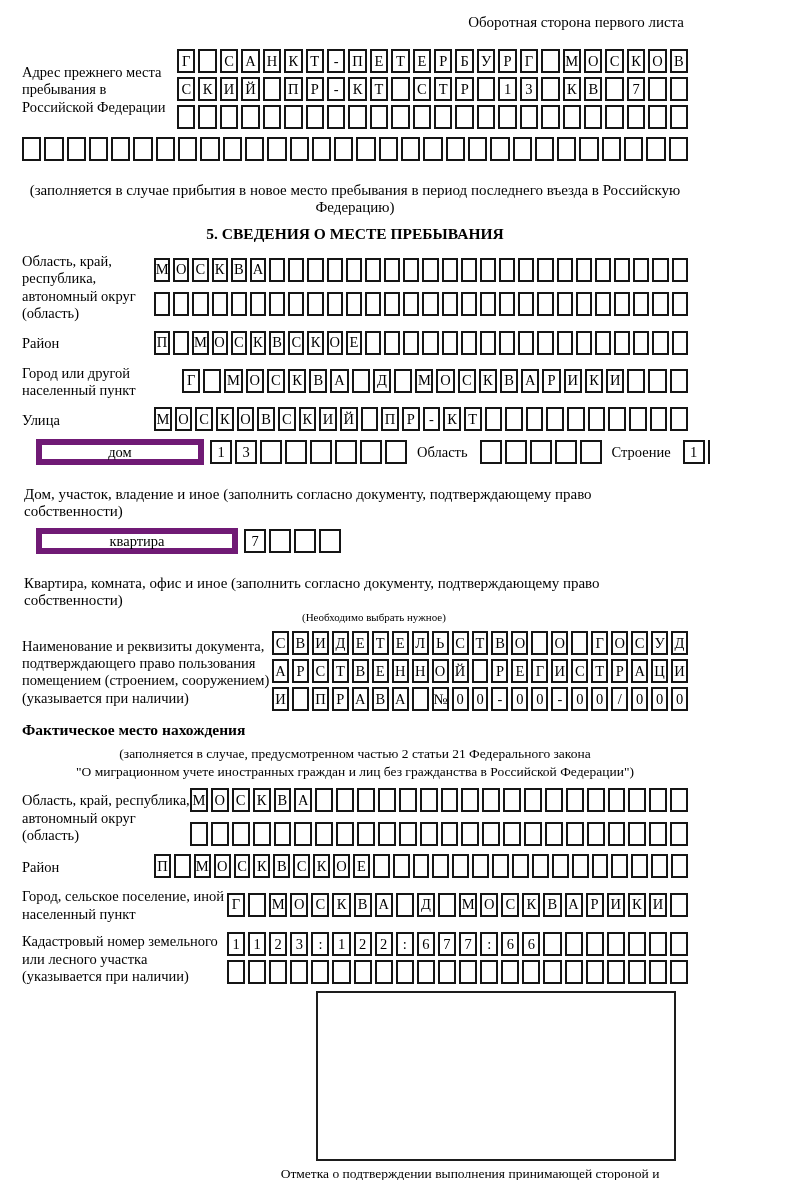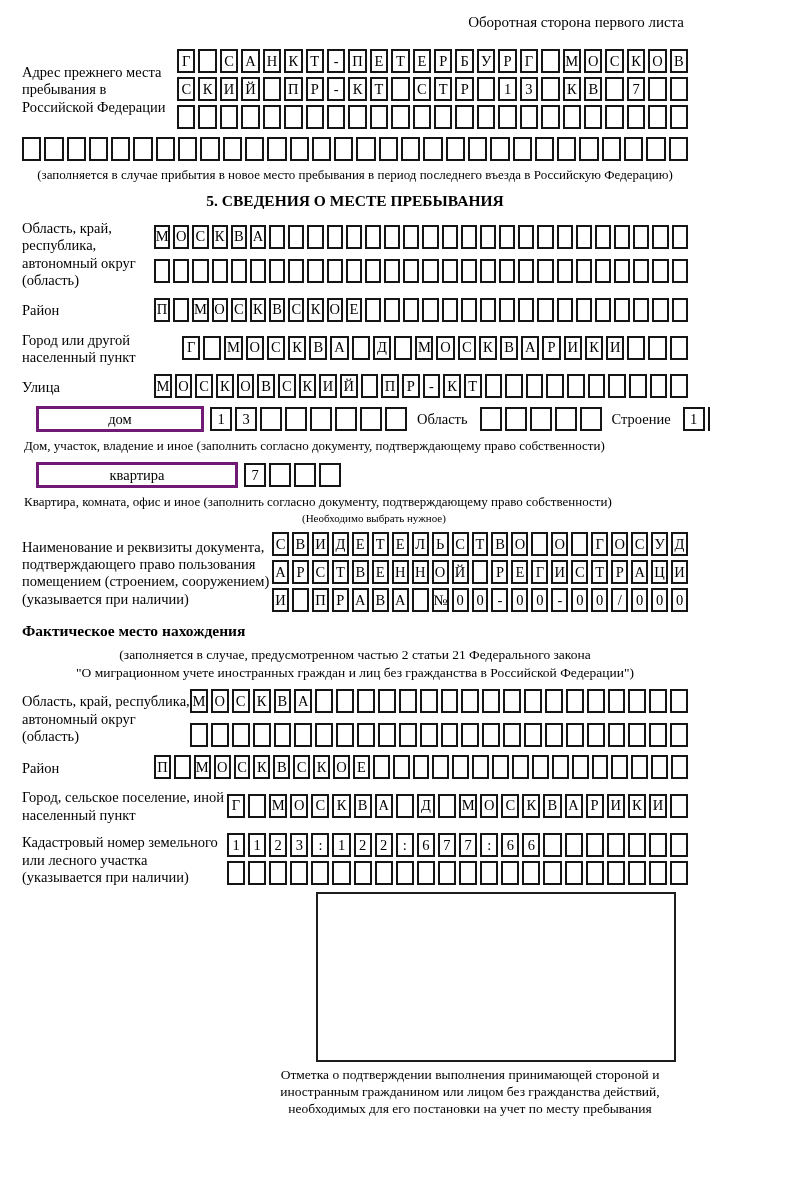--- a/index.html
+++ b/index.html
@@ -11,24 +11,24 @@
   .label{font-size:14.5px;line-height:1.2;flex:0 0 auto;padding-top:2px;}
   .w155{width:155px}.w132{width:132px}.w160{width:160px}.w168{width:168px}
   .w205{width:205px}.w250{width:250px}
   .rows{flex:1 1 auto;min-width:0;display:flex;flex-direction:column;row-gap:4px;}
   .rows.gap-big{row-gap:10px;}
   .cells{display:flex;column-gap:3px;}
   .cells.fill{flex:1 1 auto;min-width:0;}
   .cells.fill .cell{flex:1 1 0;min-width:0;}
   .cell{flex:0 0 auto;width:22px;height:24px;border:2px solid #151515;box-sizing:border-box;
         display:flex;align-items:center;justify-content:center;font-size:14.5px;background:#fff;}
-  .caption{font-size:13px;text-align:center;margin-top:6px;}
+  .caption{font-size:15px;text-align:center;margin-top:21px;}
   .caption.left{text-align:left;margin-left:2px;}
   .section-title{font-size:15.5px;font-weight:bold;text-align:center;margin:9px 0 7px 0;}
-  .named-box{border:3px solid #701a75;box-sizing:border-box;height:26px;flex:0 0 auto;
+  .named-box{border:6px solid #701a75;box-sizing:border-box;height:26px;flex:0 0 auto;
              display:flex;align-items:center;justify-content:center;font-size:14.5px;}
   .ml14{margin-left:14px}
   .wbox168{width:168px}.wbox202{width:202px}
   .inline-label{font-size:14.5px;line-height:26px;flex:0 0 auto;padding:0 6px 0 10px;}
   .house-row .cells{margin-left:6px;}
   .stay-row{display:flex;align-items:center;margin-top:7px;column-gap:12px;}
   .stay-row .opt{display:flex;align-items:center;column-gap:12px;}
   .stay-label{font-size:14.5px;}
   .checkbox{width:22px;height:26px;border:2px solid #151515;box-sizing:border-box;flex:0 0 auto;
             display:flex;align-items:center;justify-content:center;font-size:15px;}

